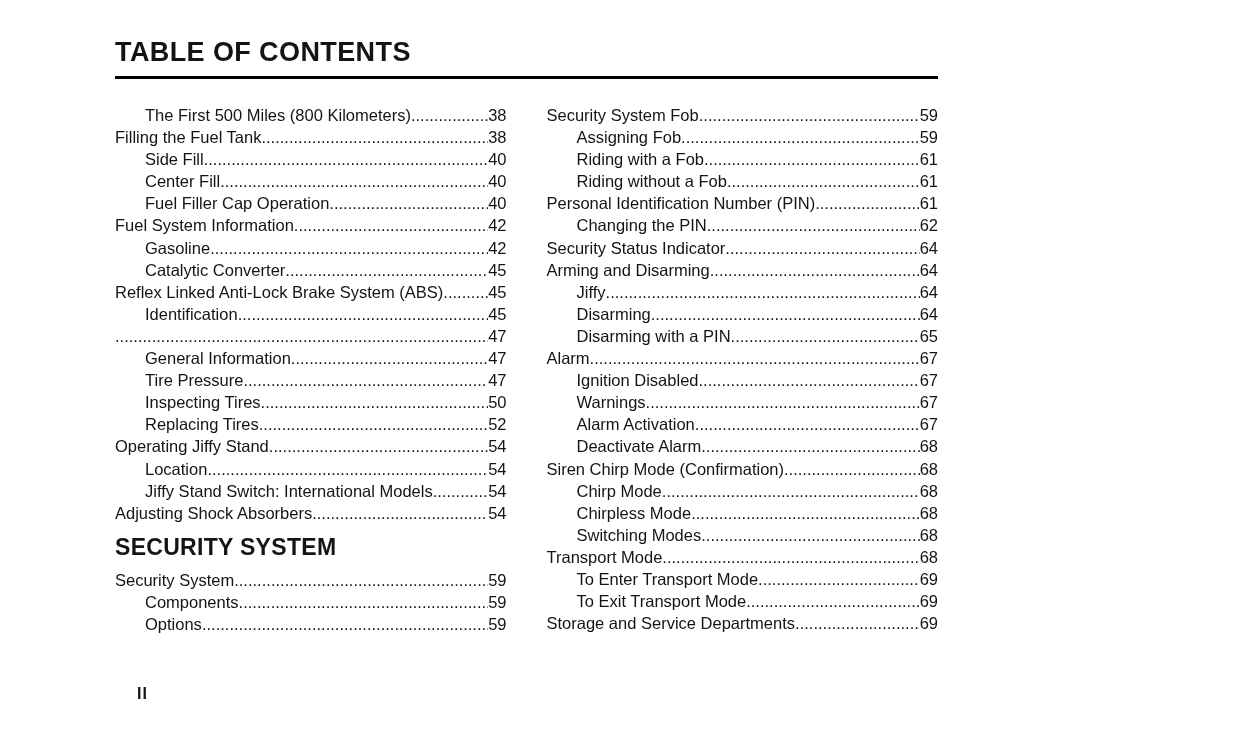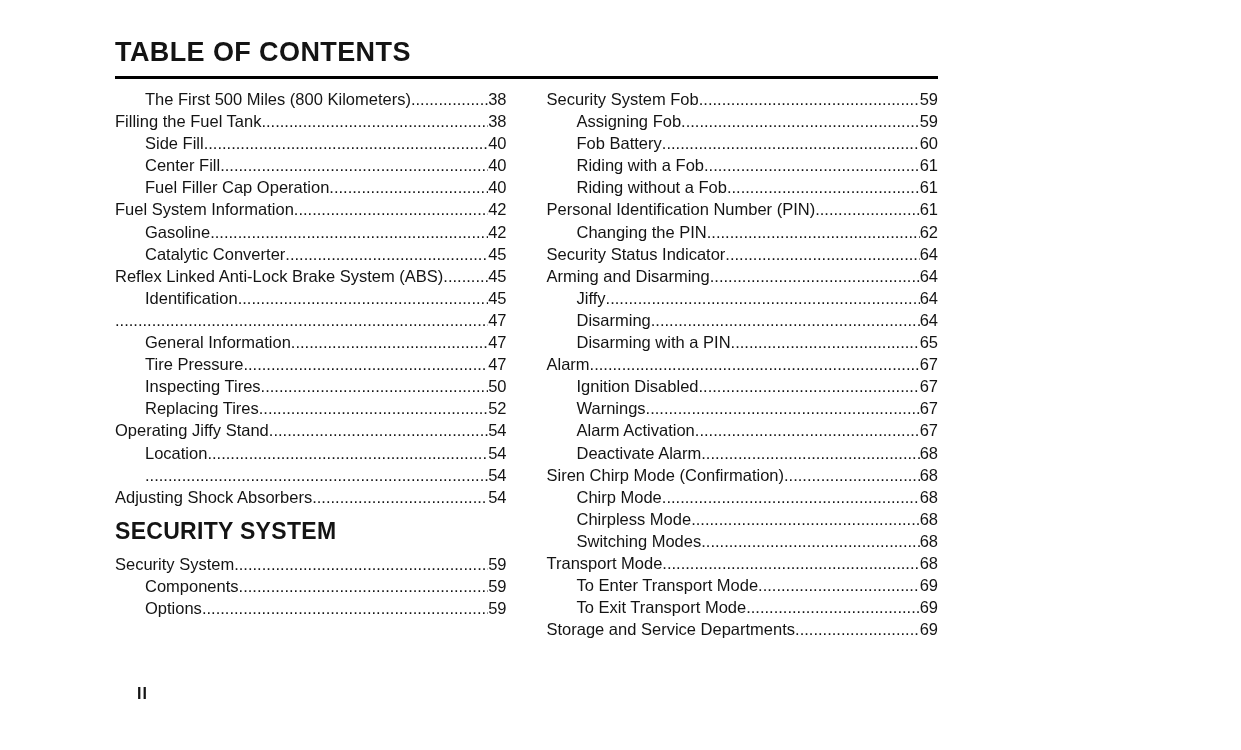--- a/index.html
+++ b/index.html
@@ -26,21 +26,21 @@
     line-height: 28px;
   }
   .rule {
     height: 3px;
     background: #000000;
     margin-top: 10px;
   }
   .columns {
     display: flex;
     gap: 40px;
-    margin-top: 9px;
+    margin-top: 25px;
   }
   .col {
     flex: 1;
     min-width: 0;
   }
   .entry {
     display: flex;
     align-items: baseline;
     font-size: 16.5px;
     line-height: 22.1px;
@@ -163,20 +163,21 @@
           <span class="lbl">Operating Jiffy Stand</span>
           <span class="dots"></span>
           <span class="pg">54</span>
         </div>
         <div class="entry indent">
           <span class="lbl">Location</span>
           <span class="dots"></span>
           <span class="pg">54</span>
         </div>
         <div class="entry indent">
+          <span class="lbl">Jiffy Stand Switch: International Models</span>
           <span class="dots"></span>
           <span class="pg">54</span>
         </div>
         <div class="entry">
           <span class="lbl">Adjusting Shock Absorbers</span>
           <span class="dots"></span>
           <span class="pg">54</span>
         </div>
         <div class="section-heading">SECURITY SYSTEM</div>
         <div class="entry">
@@ -198,25 +199,20 @@
     <div class="col" id="col-right">
         <div class="entry">
           <span class="lbl">Security System Fob</span>
           <span class="dots"></span>
           <span class="pg">59</span>
         </div>
         <div class="entry indent">
           <span class="lbl">Assigning Fob</span>
           <span class="dots"></span>
           <span class="pg">59</span>
-        </div>
-        <div class="entry indent">
-          <span class="lbl">Fob Battery</span>
-          <span class="dots"></span>
-          <span class="pg">60</span>
         </div>
         <div class="entry indent">
           <span class="lbl">Riding with a Fob</span>
           <span class="dots"></span>
           <span class="pg">61</span>
         </div>
         <div class="entry indent">
           <span class="lbl">Riding without a Fob</span>
           <span class="dots"></span>
           <span class="pg">61</span>

